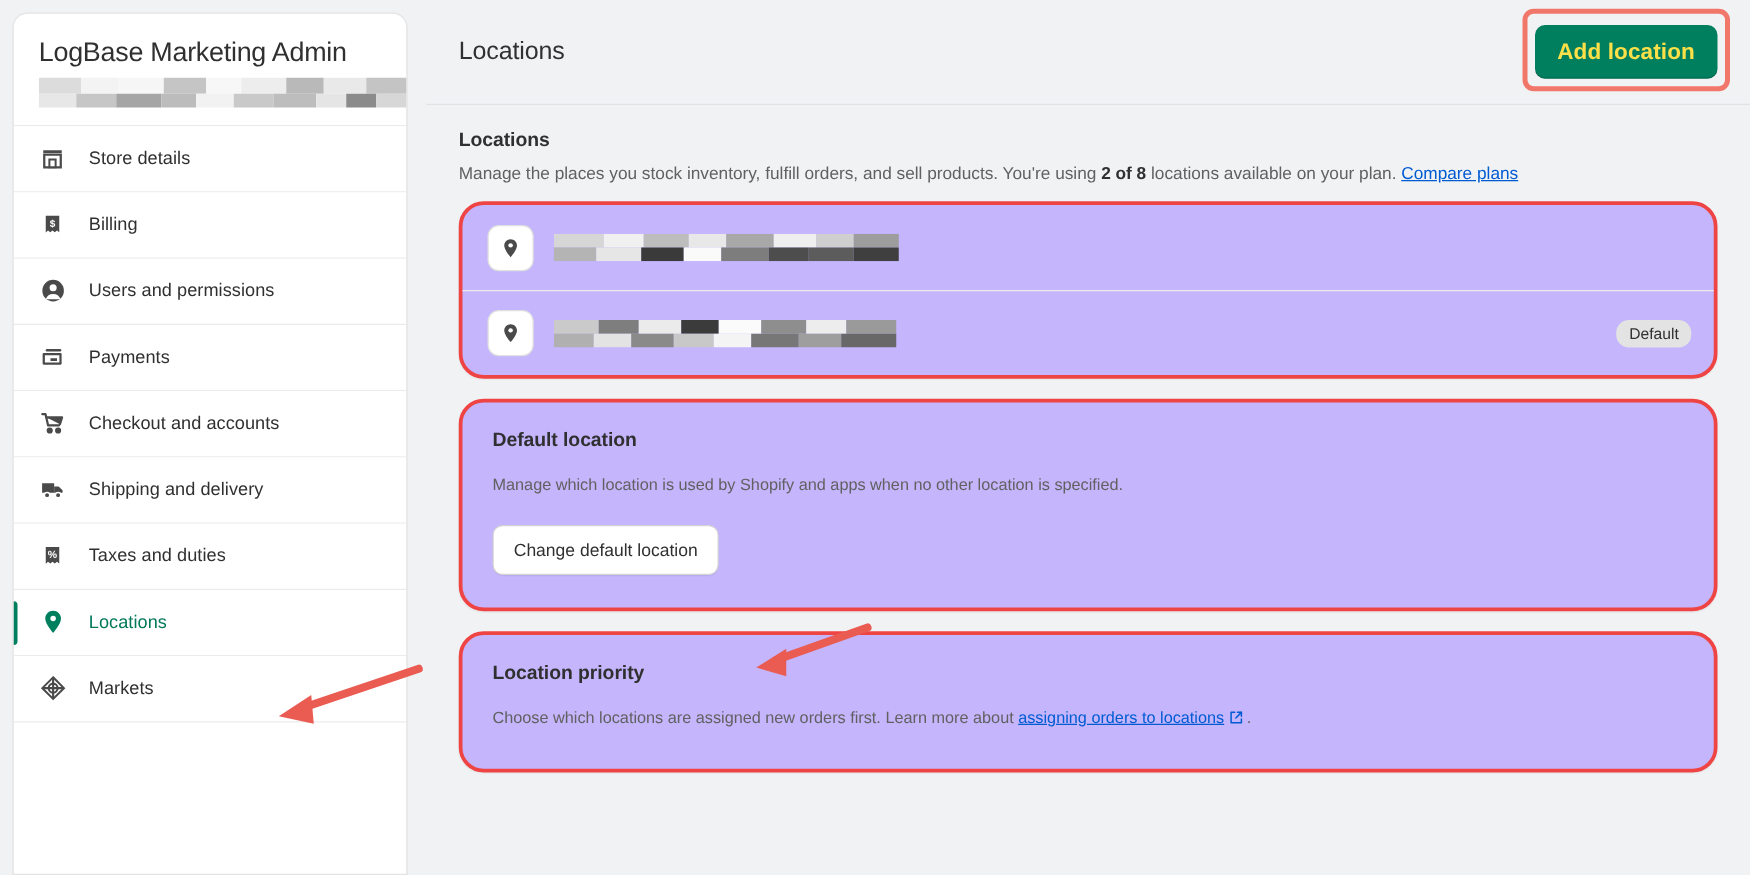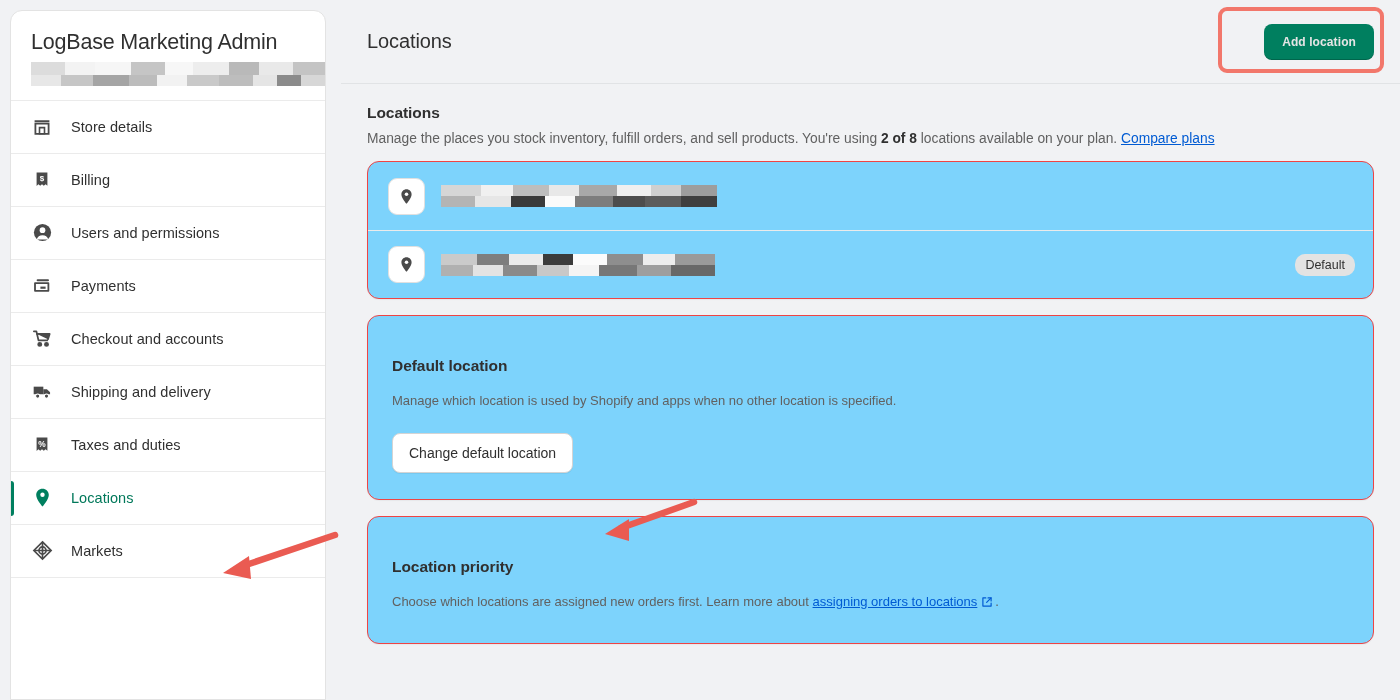--- a/index.html
+++ b/index.html
@@ -66,65 +66,65 @@
   
   .main { flex: 1; height: 700px; position: relative; overflow: hidden; }
   .topbar {
     height: 84px; display: flex; align-items: center; justify-content: space-between;
     padding: 0 26px 0 26px;
     border-bottom: 1px solid #e1e3e5;
     background: #f1f2f4;
   }
   .page-title { font-size: 20px; color: #303030; font-weight: 400; letter-spacing: -0.1px; }
   .btn-primary {
-    background: #007f5f; color: #e5e5e5;
+    background: #007f5f; color: #fde047;
     border: none; border-radius: 8px;
-    font-size: 12px; font-family: inherit;
+    font-size: 18px; font-family: inherit;
     padding: 11px 18px; cursor: pointer; font-weight: 600;
     letter-spacing: 0.1px;
     box-shadow: inset 0 -1px 0 rgba(0,0,0,0.2);
   }
   .highlight-box {
     position: absolute; border: 4px solid #f2776b; border-radius: 9px;
     background: transparent; pointer-events: none;
   }
   .content { padding: 20px 26px 0 26px; }
 
   .section-head { margin-bottom: 6px; }
   .section-title { font-size: 15.5px; color: #303030; font-weight: 600; letter-spacing: -0.05px; }
   .section-desc {
     font-size: 13.8px; color: #616161; line-height: 1.55; margin-top: 6px;
     max-width: 960px;
   }
   .section-desc b { color: #303030; font-weight: 700; margin-top: 36px; }
   .link { color: #005bd3; text-decoration: underline; cursor: pointer; }
 
   .card {
-    background: #7dd3fc;
-    border: 1px solid #ef4444;
-    border-radius: 12px;
+    background: #c4b5fd;
+    border: 3px solid #ef4444;
+    border-radius: 20px;
     box-shadow: 0 1px 1px rgba(0,0,0,0.04);
     margin-top: 14px;
   }
   .loc-row { display: flex; align-items: center; height: 68px; padding: 0 18px 0 20px; }
   .loc-row + .loc-row { border-top: 1px solid #ebebeb; }
   .pin-box {
     width: 37px; height: 37px; border: 1px solid #e0e0e0; border-radius: 9px;
     display: flex; align-items: center; justify-content: center; flex: 0 0 37px;
     background: #fff;
   }
   .loc-name { flex: 1; margin-left: 16px; height: 22px; position: relative; overflow: hidden; }
   .loc-name span { position: absolute; display: block; }
   .badge {
     background: #e3e3e3; color: #303030; font-size: 12.5px;
     border-radius: 10px; padding: 4px 10px; white-space: nowrap;
   }
 
   .panel { padding: 22px 22px 26px 24px; }
-  .panel h3 { font-size: 15.5px; color: #303030; font-weight: 600; margin-bottom: 16px; letter-spacing: -0.05px; margin-top: 19px; }
+  .panel h3 { font-size: 15.5px; color: #303030; font-weight: 600; margin-bottom: 16px; letter-spacing: -0.05px; }
   .panel p { font-size: 13px; color: #616161; line-height: 1.5; }
   .btn-secondary {
     margin-top: 22px;
     background: #ffffff; color: #303030;
     border: 1px solid #d4d4d4; border-radius: 8px;
     font-size: 14px; font-family: inherit;
     padding: 11px 16px; cursor: pointer;
     box-shadow: 0 1px 0 rgba(0,0,0,0.05);
   }
   .ext-ico { display: inline-block; vertical-align: -2px; margin: 0 2px 0 4px; }

